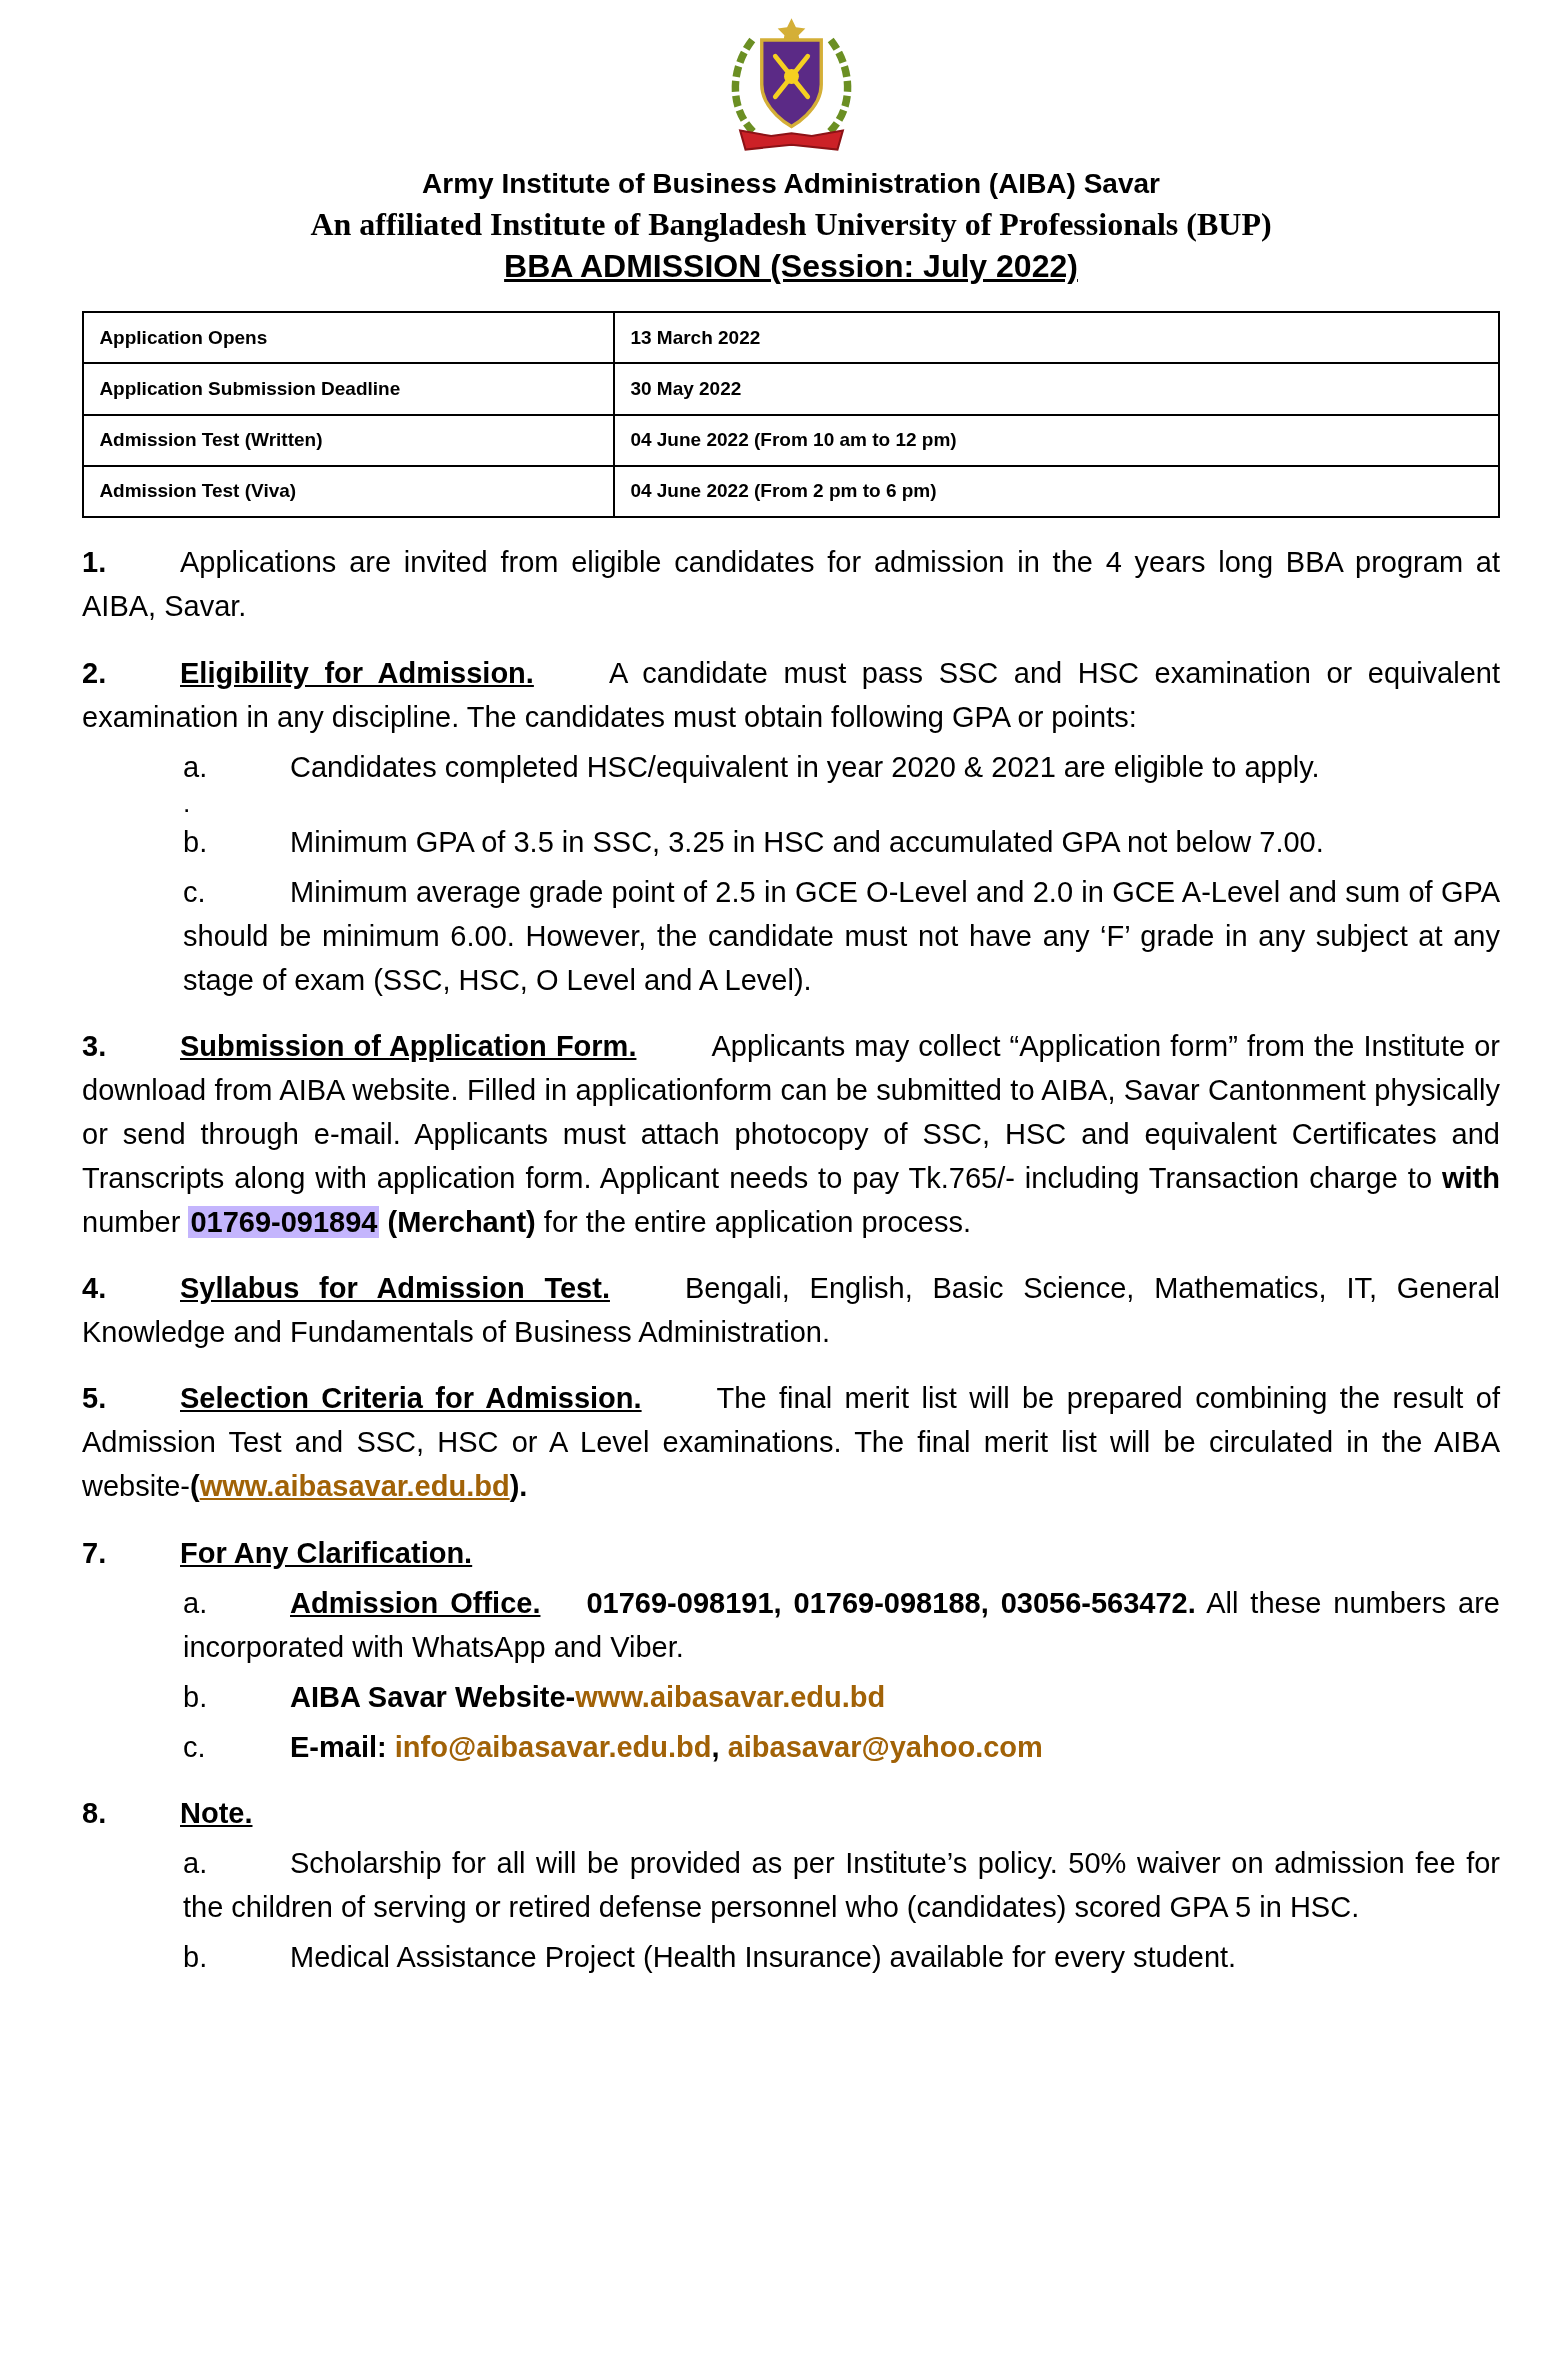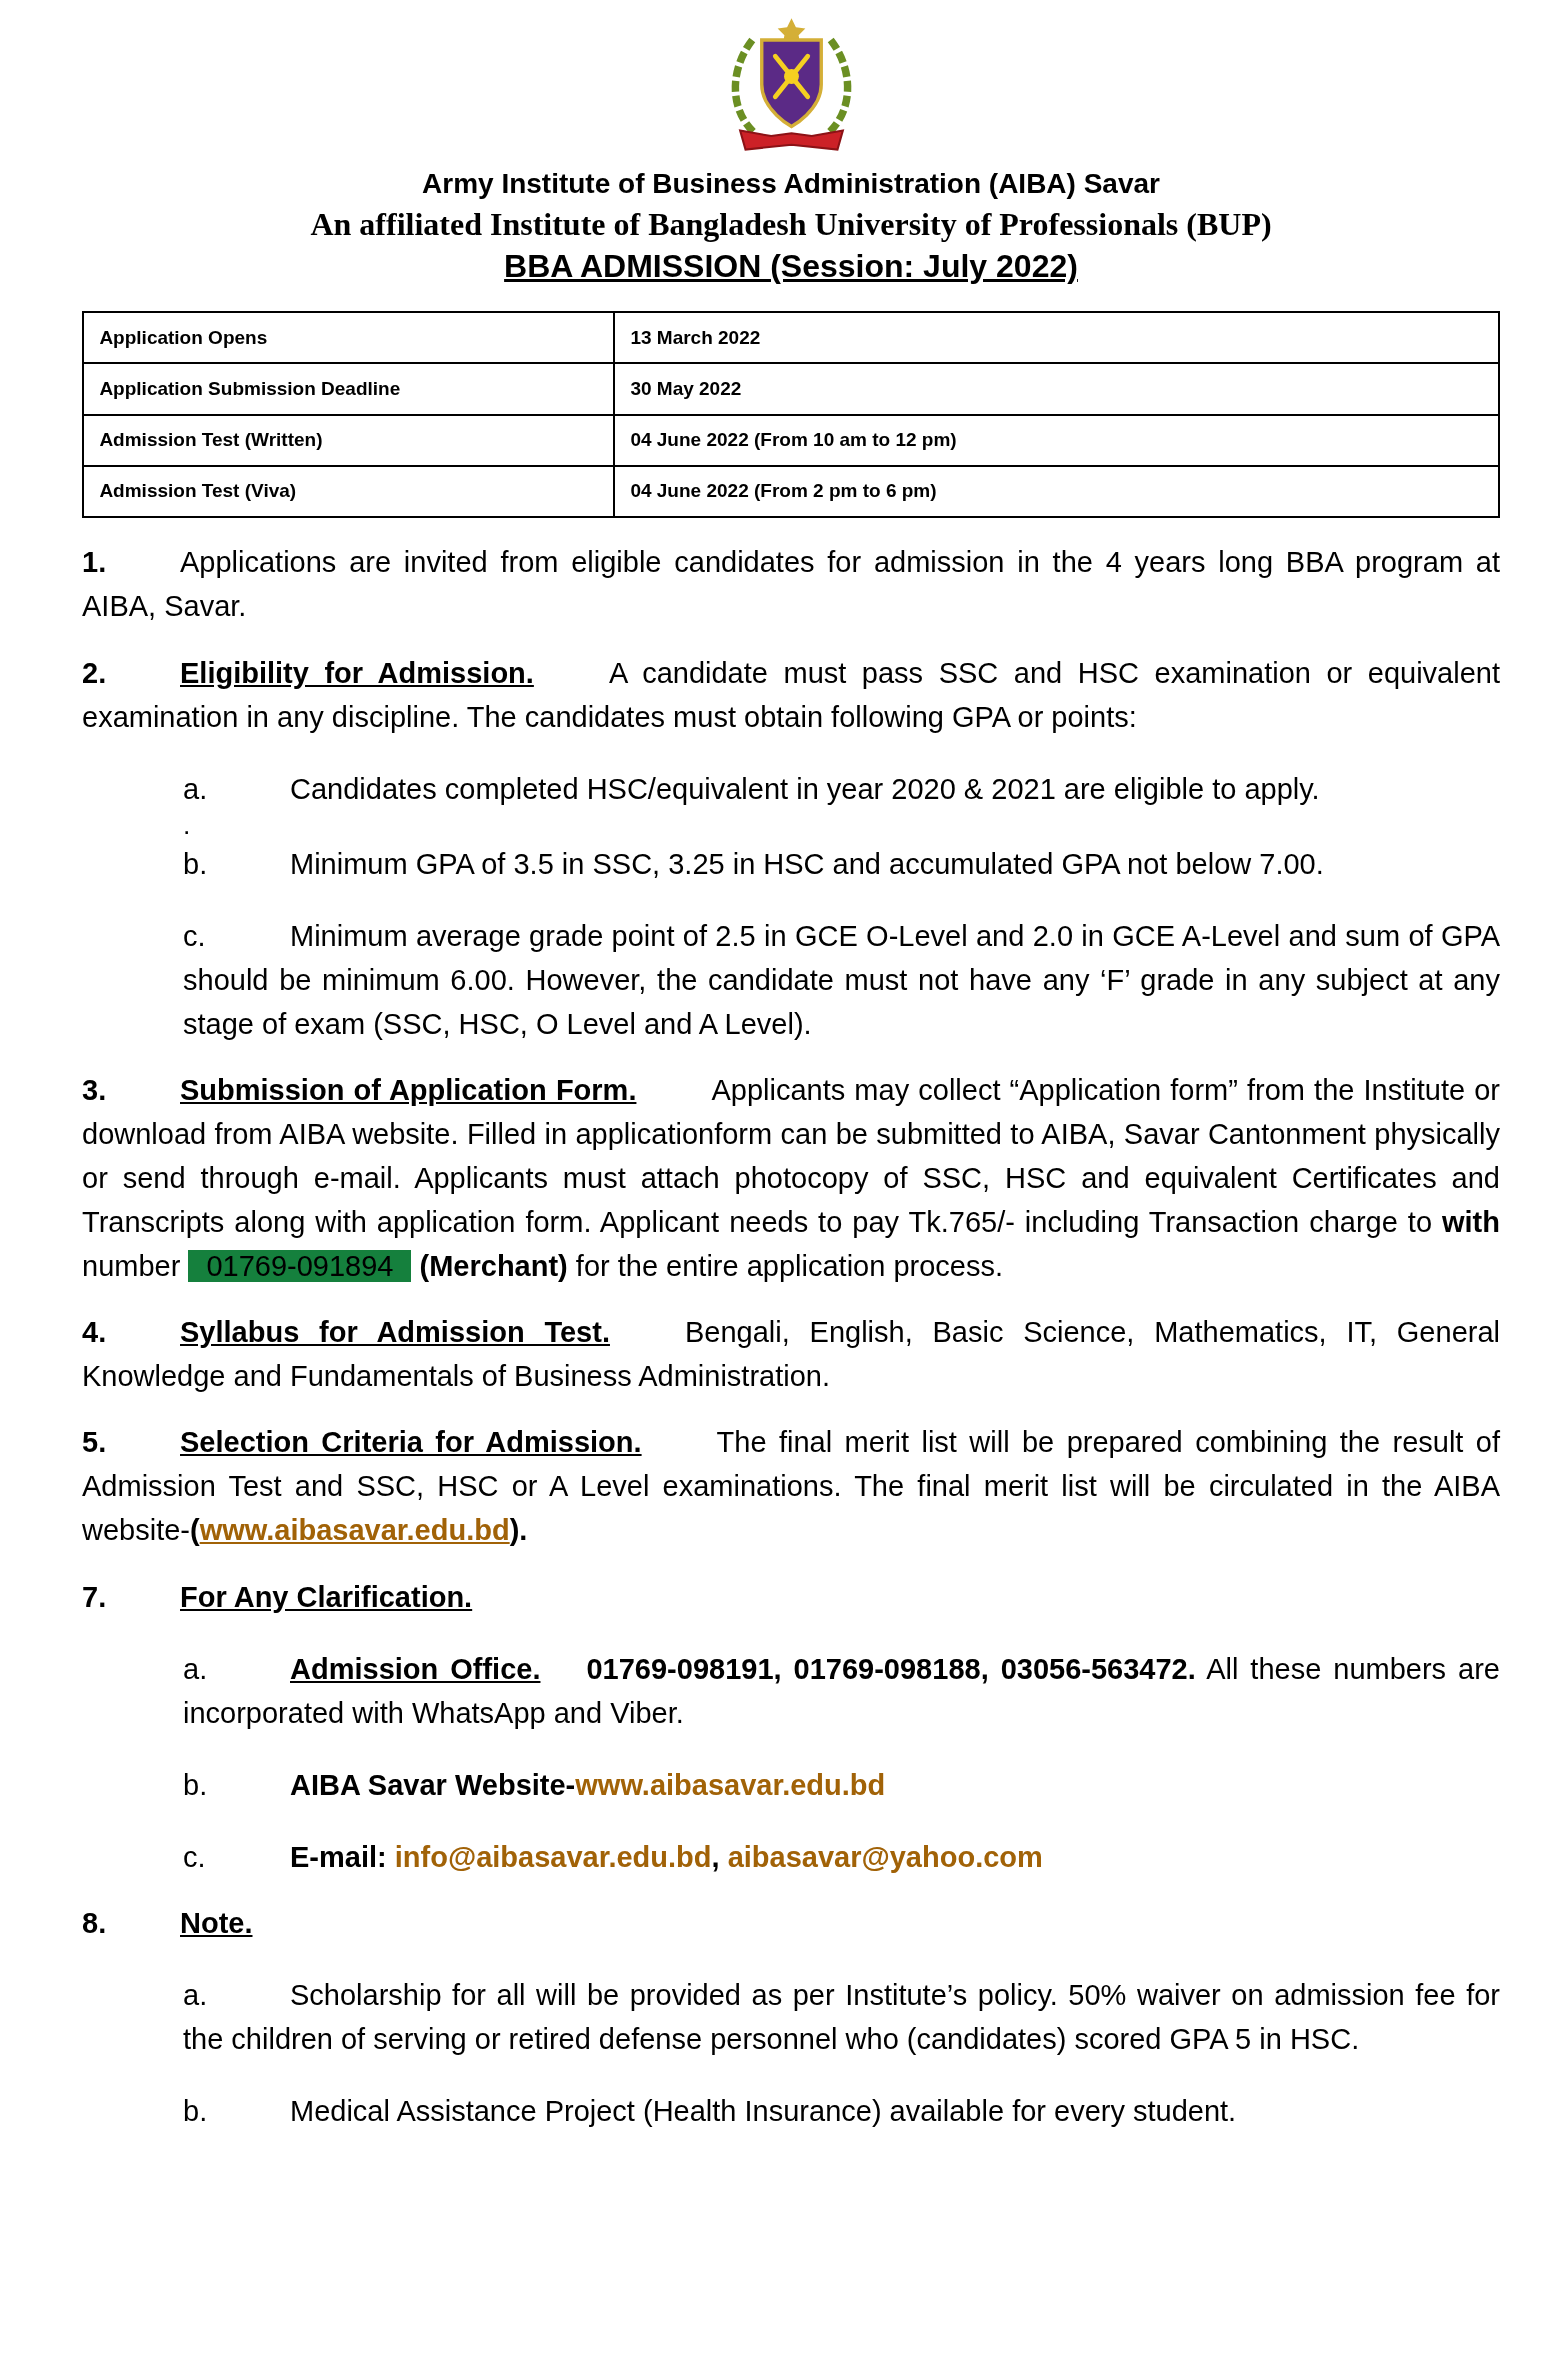--- a/index.html
+++ b/index.html
@@ -27,32 +27,32 @@
     border: 2.1px solid #000;
     font-weight: bold;
     font-size: 19px;
     line-height: 38px;
     padding: 5.6px 15.4px;
     vertical-align: middle;
   }
   table.schedule td.lbl { width: 37.5%; }
 
   .sec { text-align: justify; margin-top: 22.3px; }
-  .sub { text-align: justify; margin-top: 28px; margin-left: 101px; }
+  .sub { text-align: justify; margin-top: 6px; margin-left: 101px; }
   .stray { margin-left: 101px; margin-top: 2.8px; line-height: 24px; font-size: 26.5px; }
   .stray + .sub { margin-top: 4.2px; }
 
   .num { display: inline-block; width: 98px; font-weight: bold; }
   .letter { display: inline-block; width: 107px; }
   .h { font-weight: bold; text-decoration: underline; }
   .tab { display: inline-block; width: 75px; }
   .tab.small { width: 46px; }
   b { font-weight: bold; }
 
-  .hl { background: #15803d; font-weight: normal; padding: 0 18px; }
+  .hl { background: #c4b5fd; font-weight: bold; padding: 0 2px; }
   a.link { color: #a16207; font-weight: bold; text-decoration: none; cursor: pointer; }
   a.link.u { text-decoration: underline; }
 </style>
 </head>
 <body>
 
 <div class="page">
 
   <div class="header">
     <div class="logo">

